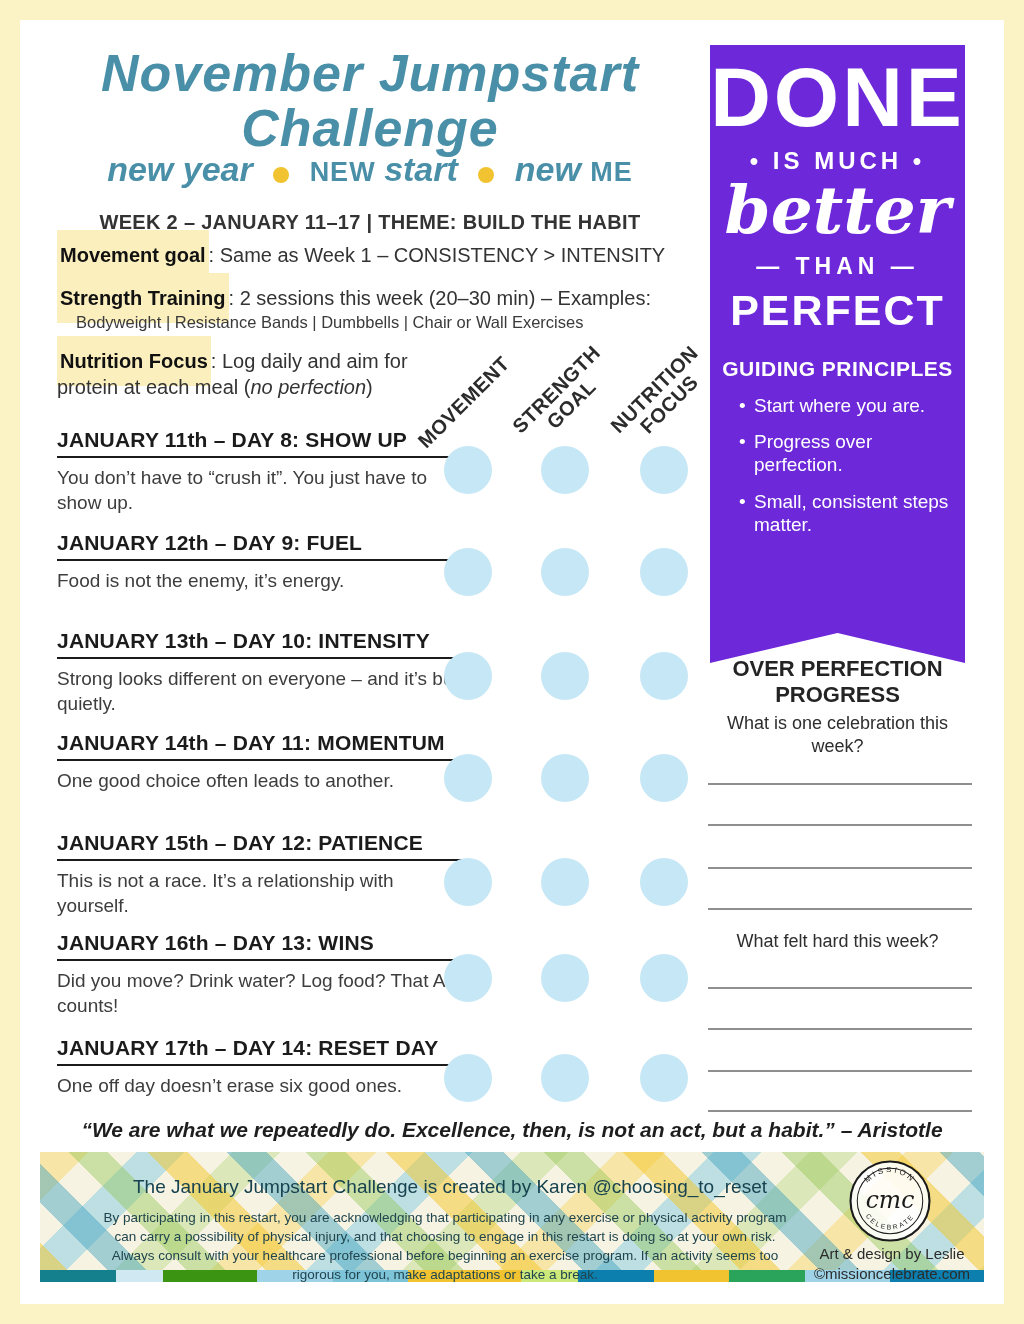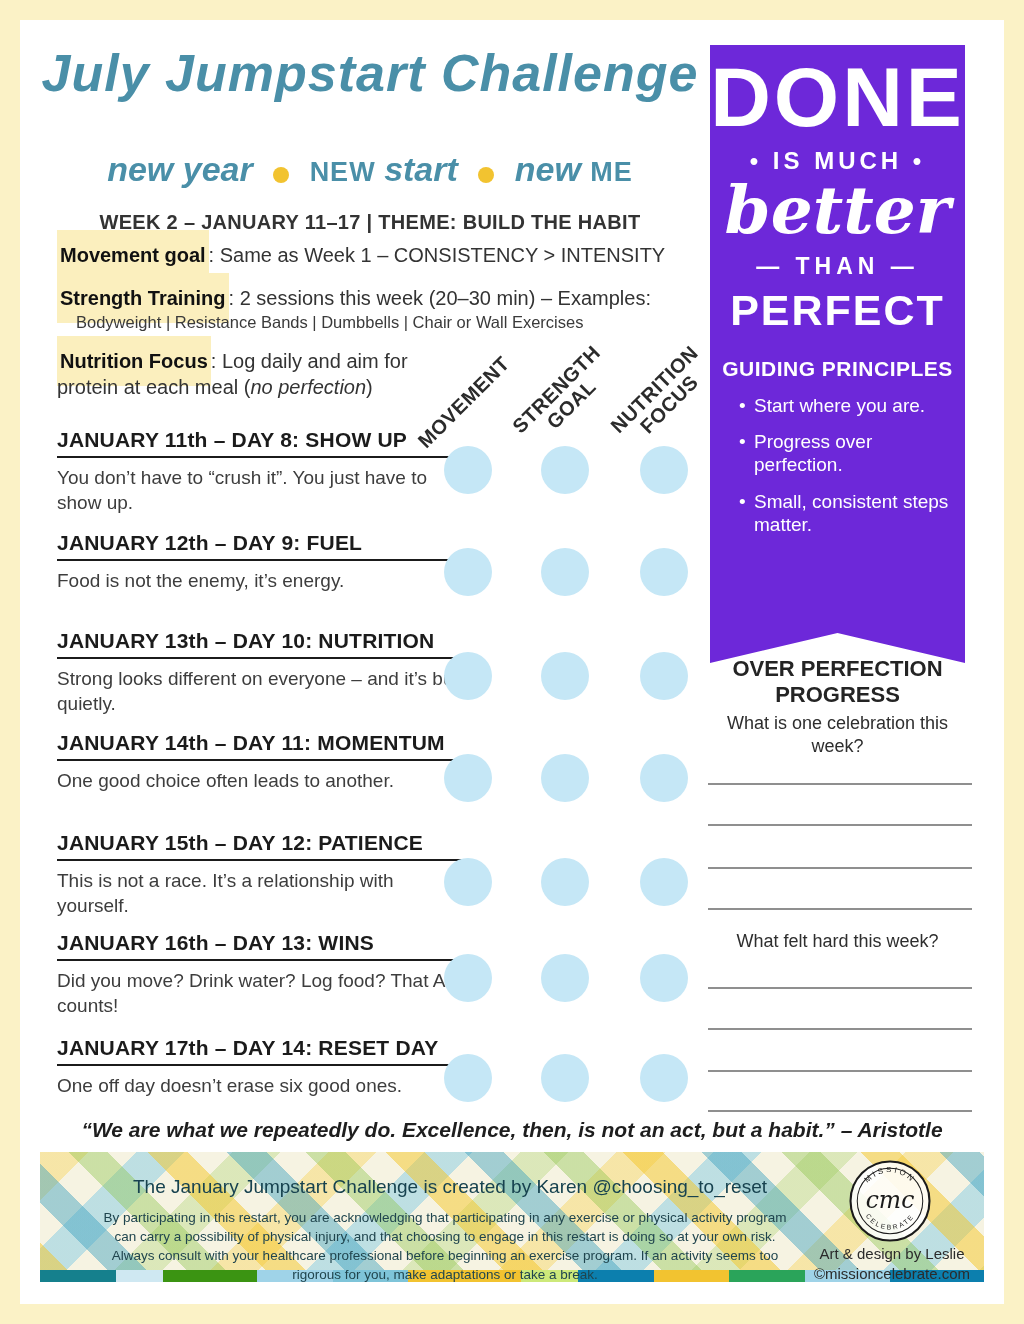--- a/index.html
+++ b/index.html
@@ -108,21 +108,21 @@
   .creator{left:80px;top:1176px;width:740px;text-align:center;font-size:19px;color:#17424f;}
   .disclaimer{left:92px;top:1209px;width:706px;text-align:center;font-size:13.5px;color:#20454e;line-height:1.4;}
   .logo{left:848px;top:1159px;width:84px;height:84px;}
   .credits{left:806px;top:1244px;width:172px;text-align:center;font-size:15px;color:#2b2b2b;line-height:1.3;}
 </style>
 </head>
 <body>
 
 <div id="page"></div>
 
-<div class="abs title">July Jumpstart Challenge</div>
+<div class="abs title">November Jumpstart Challenge</div>
 <div class="abs tagline">
   <span class="script">new year</span>
   <span class="gold-dot"></span>
   <span class="caps">NEW </span><span class="script">start</span>
   <span class="gold-dot"></span>
   <span class="script">new </span><span class="caps">ME</span>
 </div>
 <div class="abs week-line">WEEK 2 – JANUARY 11–17  |  THEME: BUILD THE HABIT</div>
 
 <div class="abs goal goal-movement">
@@ -142,21 +142,21 @@
 
 <div class="abs day d0">
   <h3>JANUARY 11th – DAY 8: SHOW UP</h3>
   <p>You don’t have to “crush it”. You just have to show up.</p>
 </div>
 <div class="abs day d1">
   <h3>JANUARY 12th – DAY 9: FUEL</h3>
   <p>Food is not the enemy, it’s energy.</p>
 </div>
 <div class="abs day d2">
-  <h3>JANUARY 13th – DAY 10: NUTRITION</h3>
+  <h3>JANUARY 13th – DAY 10: INTENSITY</h3>
   <p>Strong looks different on everyone – and it’s built quietly.</p>
 </div>
 <div class="abs day d3">
   <h3>JANUARY 14th – DAY 11: MOMENTUM</h3>
   <p>One good choice often leads to another.</p>
 </div>
 <div class="abs day d4">
   <h3>JANUARY 15th – DAY 12: PATIENCE</h3>
   <p>This is not a race. It’s a relationship with yourself.</p>
 </div>

